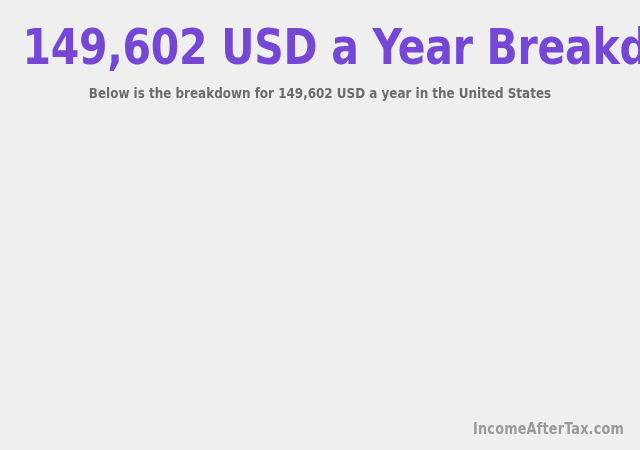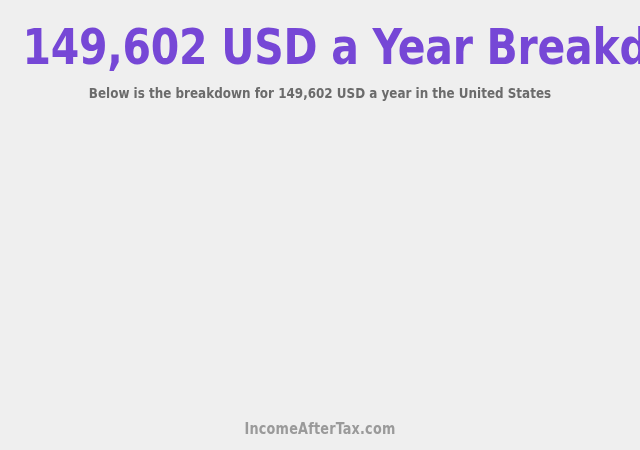--- a/index.html
+++ b/index.html
@@ -69,21 +69,21 @@
     left: 0;
     width: 640px;
     height: 300px;
     background: #efefef;
   }
   .footer {
     position: absolute;
     left: 0;
     top: 420px;
     width: 640px;
-    text-align: center;
+    text-align: right;
   }
   .site-credit {
     margin: 0;
     padding: 0;
     font-family: "Liberation Sans Narrow", "DejaVu Sans Condensed", "Liberation Sans", sans-serif;
     font-size: 15px;
     line-height: 18px;
     font-weight: bold;
     color: #9a9a9a;
     letter-spacing: 0.2px;

